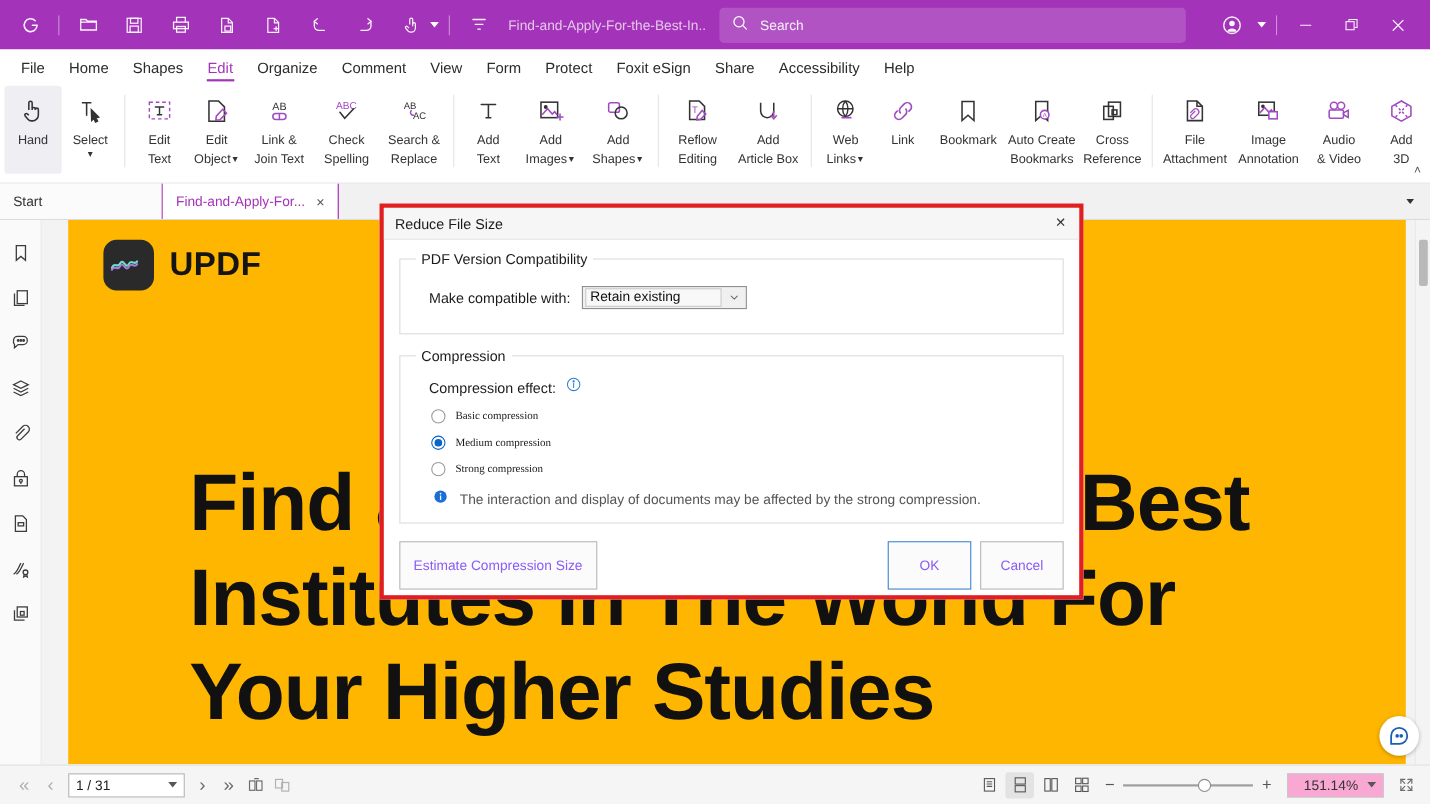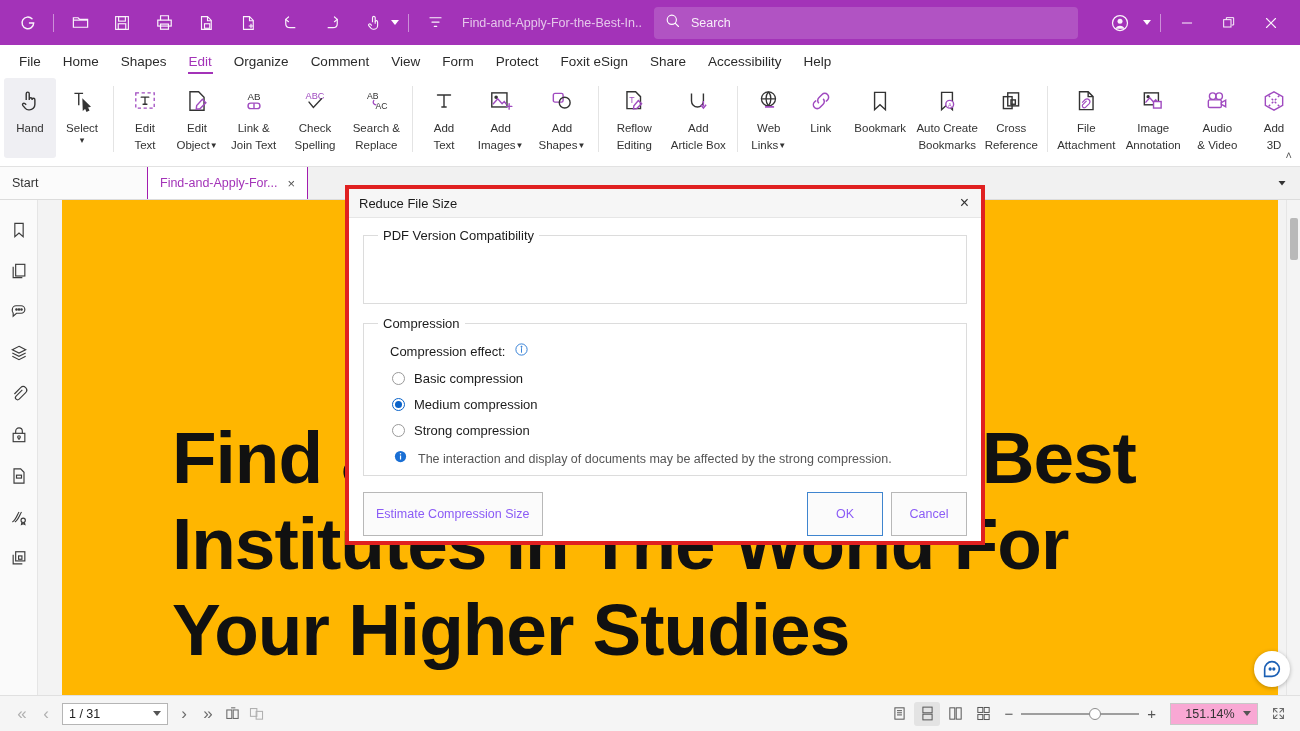--- a/index.html
+++ b/index.html
@@ -195,21 +195,21 @@
   .combo .cb-arrow { width: 20px; display: flex; align-items: center; justify-content: center; }
   .grp-comp { height: 160px; }
   .ceff { display: flex; align-items: center; gap: 9px; margin: 5px 0 10px 2px; }
   .radio-row { display: flex; align-items: center; gap: 9px; margin: 0 0 11px 2px; cursor: pointer; }
   .radio {
     width: 13px; height: 13px; border-radius: 50%; border: 1px solid #9a9a9a; background: #fff;
     display: flex; align-items: center; justify-content: center; flex: none;
   }
   .radio.on { border-color: #0a63c9; border-width: 1px; }
   .radio.on::after { content:""; width: 7px; height: 7px; border-radius: 50%; background: #0a63c9; }
-  .radio-row .rl { font-size: 13px; color: #1b1b1b; }
+  .radio-row .rl { font-size: 10px; color: #1b1b1b; font-family: Liberation Serif, serif; }
   .note { display: flex; align-items: center; gap: 10px; margin: 2px 0 0 4px; }
   .note .nt { font-size: 12.5px; color: #555; }
   .modal-foot {
     height: 48px; display: flex; align-items: center; padding: 0 14px 6px; gap: 8px;
   }
   .btn {
     height: 44px; border: 1px solid #b8b8b8; background: #fbfbfb; font-size: 12.5px; color: #8b5cf6;
     display: flex; align-items: center; justify-content: center; padding: 0 12px; cursor: pointer;
   }
   .btn.primary { border: 1px solid #3f85cf; }
@@ -649,20 +649,29 @@
         <rect x="8" y="4.5" width="11" height="11"></rect>
           <path d="M5 8v11h11"></path>
           <rect x="11.5" y="9.5" width="4" height="4"></rect>
       </svg>
     </div>
   </div>
   <div class="rail-expander">▶</div>
 
   <div class="viewport">
     <div class="page">
+      <div class="page-brand">
+        <div class="brand-mark">
+          <svg width="34" height="20" viewBox="0 0 40 18">
+            <path d="M2 12c3-7 6 1 9-5s6 7 9 1 6 2 9-3" fill="none" stroke="#6de0c8" stroke-width="2.2" stroke-linecap="round"></path>
+            <path d="M2 14c3-6 6 2 9-4s6 7 9 1 6 2 9-3" fill="none" stroke="#b98cf5" stroke-width="2.2" stroke-linecap="round" opacity=".85"></path>
+          </svg>
+        </div>
+        <div class="brand-text">UPDF</div>
+      </div>
       <div class="page-headline">Find and Apply For The Best Institutes In The World For Your Higher Studies</div>
     </div>
   </div>
 
   <div class="vscroll">
     <div class="thumb"></div>
   </div>
 
   <div class="chatfab">
     <svg width="22" height="22" viewBox="0 0 24 24" fill="none" stroke="#1a5fb4" stroke-width="1.8">
@@ -747,20 +756,31 @@
 
       <div class="modal-title">
         <span>Reduce File Size</span>
         <span class="mt-close">×</span>
       </div>
 
       <div class="modal-body">
 
         <fieldset class="group grp-ver">
           <legend>PDF Version Compatibility</legend>
+          <div class="row" style="margin-left:14px;">
+            <span class="lbl">Make compatible with:</span>
+            <div class="combo">
+              <span class="cb-val">Retain existing</span>
+              <span class="cb-arrow">
+                <svg width="11" height="11" viewBox="0 0 24 24" fill="none" stroke="#666" stroke-width="2">
+                    <path d="M6 9l6 6 6-6" stroke-linecap="round"></path>
+                  </svg>
+              </span>
+            </div>
+          </div>
         </fieldset>
 
         <fieldset class="group grp-comp">
           <legend>Compression</legend>
 
           <div class="ceff" style="margin-left:14px;">
             <span class="lbl">Compression effect:</span>
             <span>
               <svg width="15" height="15" viewBox="0 0 24 24" fill="none" stroke="#2c7bd4" stroke-width="1.5">
                 <circle cx="12" cy="12" r="9"></circle>

